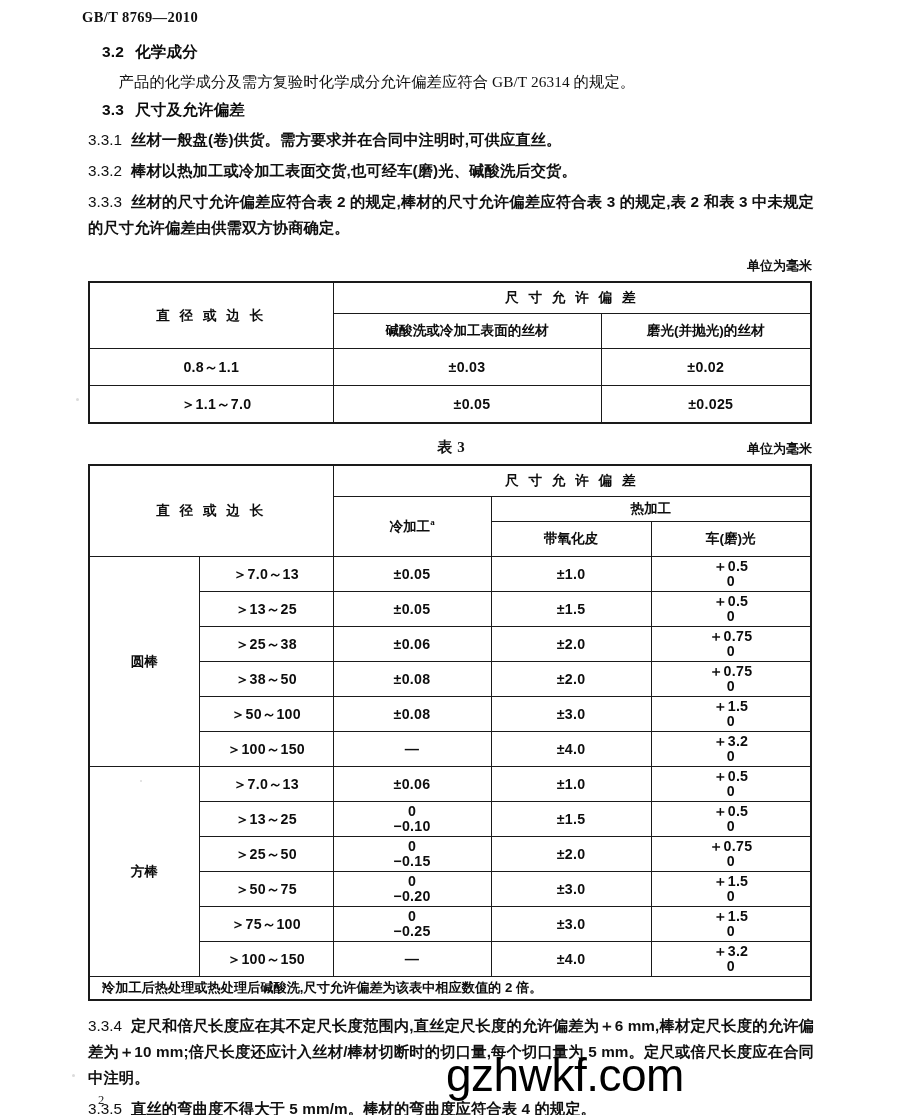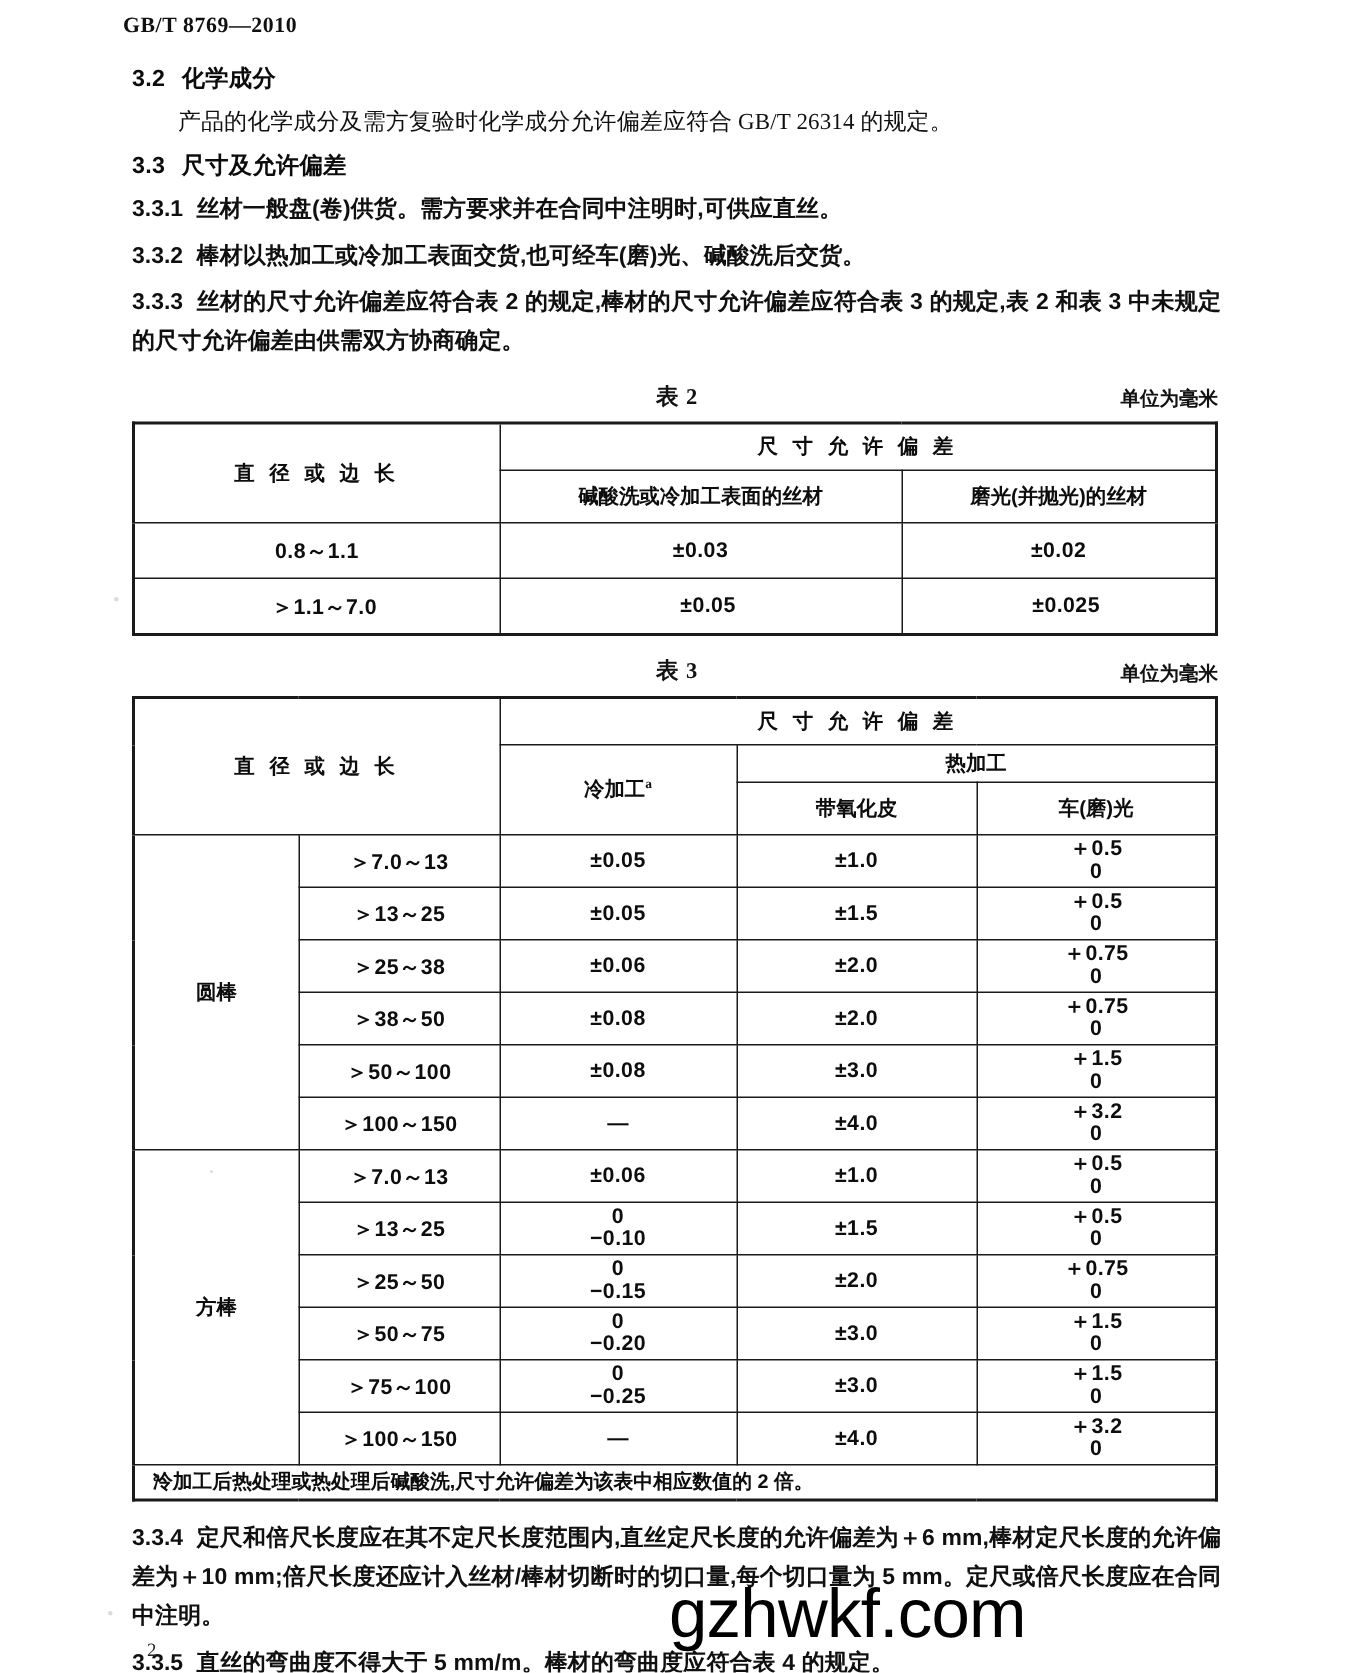--- a/index.html
+++ b/index.html
@@ -44,34 +44,34 @@
   }
 
   .clause-head {
     font-family: "Liberation Sans", "DejaVu Sans", sans-serif;
     font-weight: bold;
     font-size: 15.5px;
     color: #0c0c0c;
     margin: 0 0 6px 0;
     letter-spacing: 0.2px;
   }
-  .clause-head .num { margin-right: 11px; }
+  .clause-head .num { margin-right: 11px; margin-left: 14px; }
 
   .para {
     font-size: 15.3px;
     line-height: 26px;
     margin: 0 0 5px 0;
     text-align: justify;
     color: #101010;
     letter-spacing: 0.1px;
   }
   .para.indent { text-indent: 2em; }
   .para .num {
     font-family: "Liberation Sans", "DejaVu Sans", sans-serif;
-    font-weight: bold;
+    font-weight: normal;
     margin-right: 9px;
     letter-spacing: 0px;
   }
   .para b, .para .cn {
     font-family: "Liberation Sans", "DejaVu Sans", sans-serif;
     font-weight: bold;
   }
 
   
   .table-block { margin: 14px 0 4px 0; }
@@ -206,21 +206,20 @@
     <p class="para">
       <span class="num">3.3.2</span><span class="cn">棒材以热加工或冷加工表面交货,也可经车(磨)光、碱酸洗后交货。</span>
     </p>
 
     <p class="para">
       <span class="num">3.3.3</span><span class="cn">丝材的尺寸允许偏差应符合表 2 的规定,棒材的尺寸允许偏差应符合表 3 的规定,表 2 和表 3 中未规定的尺寸允许偏差由供需双方协商确定。</span>
     </p>
 
     <div class="table-block">
       <div class="tbl-caption-row">
-        <div class="tbl-caption"><span>表</span><span class="cap-n">2</span></div>
         <div class="tbl-units">单位为毫米</div>
       </div>
 
       <table class="std">
         <colgroup>
           <col style="width:244px">
           <col style="width:268px">
           <col style="width:210px">
         </colgroup>
         <tbody>

